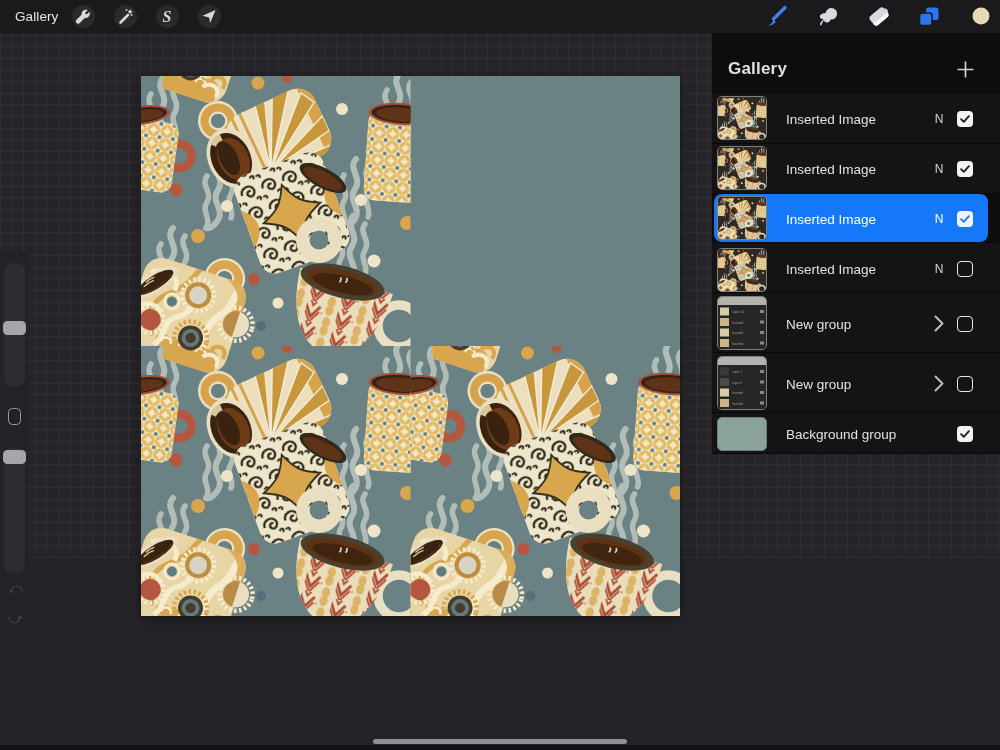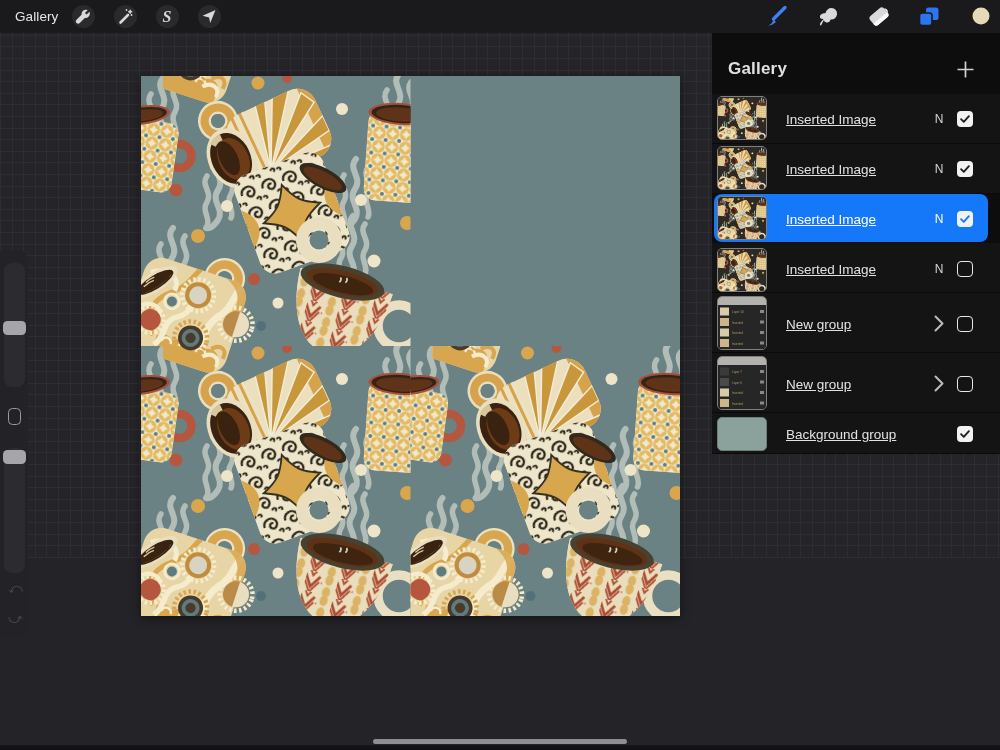--- a/index.html
+++ b/index.html
@@ -14,21 +14,21 @@
   #topbar { position:absolute; left:0; top:0; width:1000px; height:33px; background:#1a191c; z-index:30; }
   #gallery { position:absolute; left:15px; top:9px; font-size:13.5px; color:#e6e6e6; letter-spacing:0.1px; }
   .cbtn { position:absolute; top:5px; width:23px; height:23px; border-radius:50%; background:#2a292c; }
   #bottombar { position:absolute; left:0; top:745px; width:1000px; height:5px; background:#131215; z-index:30; }
   #homebar { position:absolute; left:373px; top:739px; width:254px; height:5px; border-radius:3px; background:#8e8e93; z-index:31; }
   #canvas { position:absolute; left:141px; top:76px; width:539px; height:540px; z-index:5;
      box-shadow:0 2px 10px rgba(0,0,0,0.45); }
   #panel { position:absolute; left:712px; top:33px; width:288px; height:421px; background:#0d0d0d; z-index:20; }
   #paneltitle { position:absolute; left:16px; top:26px; font-size:17px; font-weight:bold; color:#e0e0e0; letter-spacing:0.2px; }
   .row { position:absolute; left:0px; width:288px; background:#141414; border-bottom:1px solid #0a0a0a; }
-  .rowlabel { position:absolute; left:74px; font-size:13.5px; color:#e2e2e2;text-decoration:underline; }
+  .rowlabel { position:absolute; left:74px; font-size:13.5px; color:#e2e2e2; }
   .nbadge { position:absolute; left:221px; width:12px; text-align:center; font-size:12px; color:#d6d6d6; }
   .chk { position:absolute; left:245px; width:16px; height:16px; border-radius:4px; }
   .chk.on { background:#f2f2f2; }
   .chk.off { border:1.6px solid #e8e8e8; background:transparent; }
   .chk svg { position:absolute; left:1px; top:1px; }
   .chev { position:absolute; left:221px; }
   .thumb { position:absolute; left:5px; width:50px; height:44px; border-radius:5px;
      border:1px solid #82807c; overflow:hidden; background:#39362f; }
   #sidebar { position:absolute; left:-10px; top:250px; width:38px; height:387px; background:#232226;
      border-radius:10px; z-index:10; }

